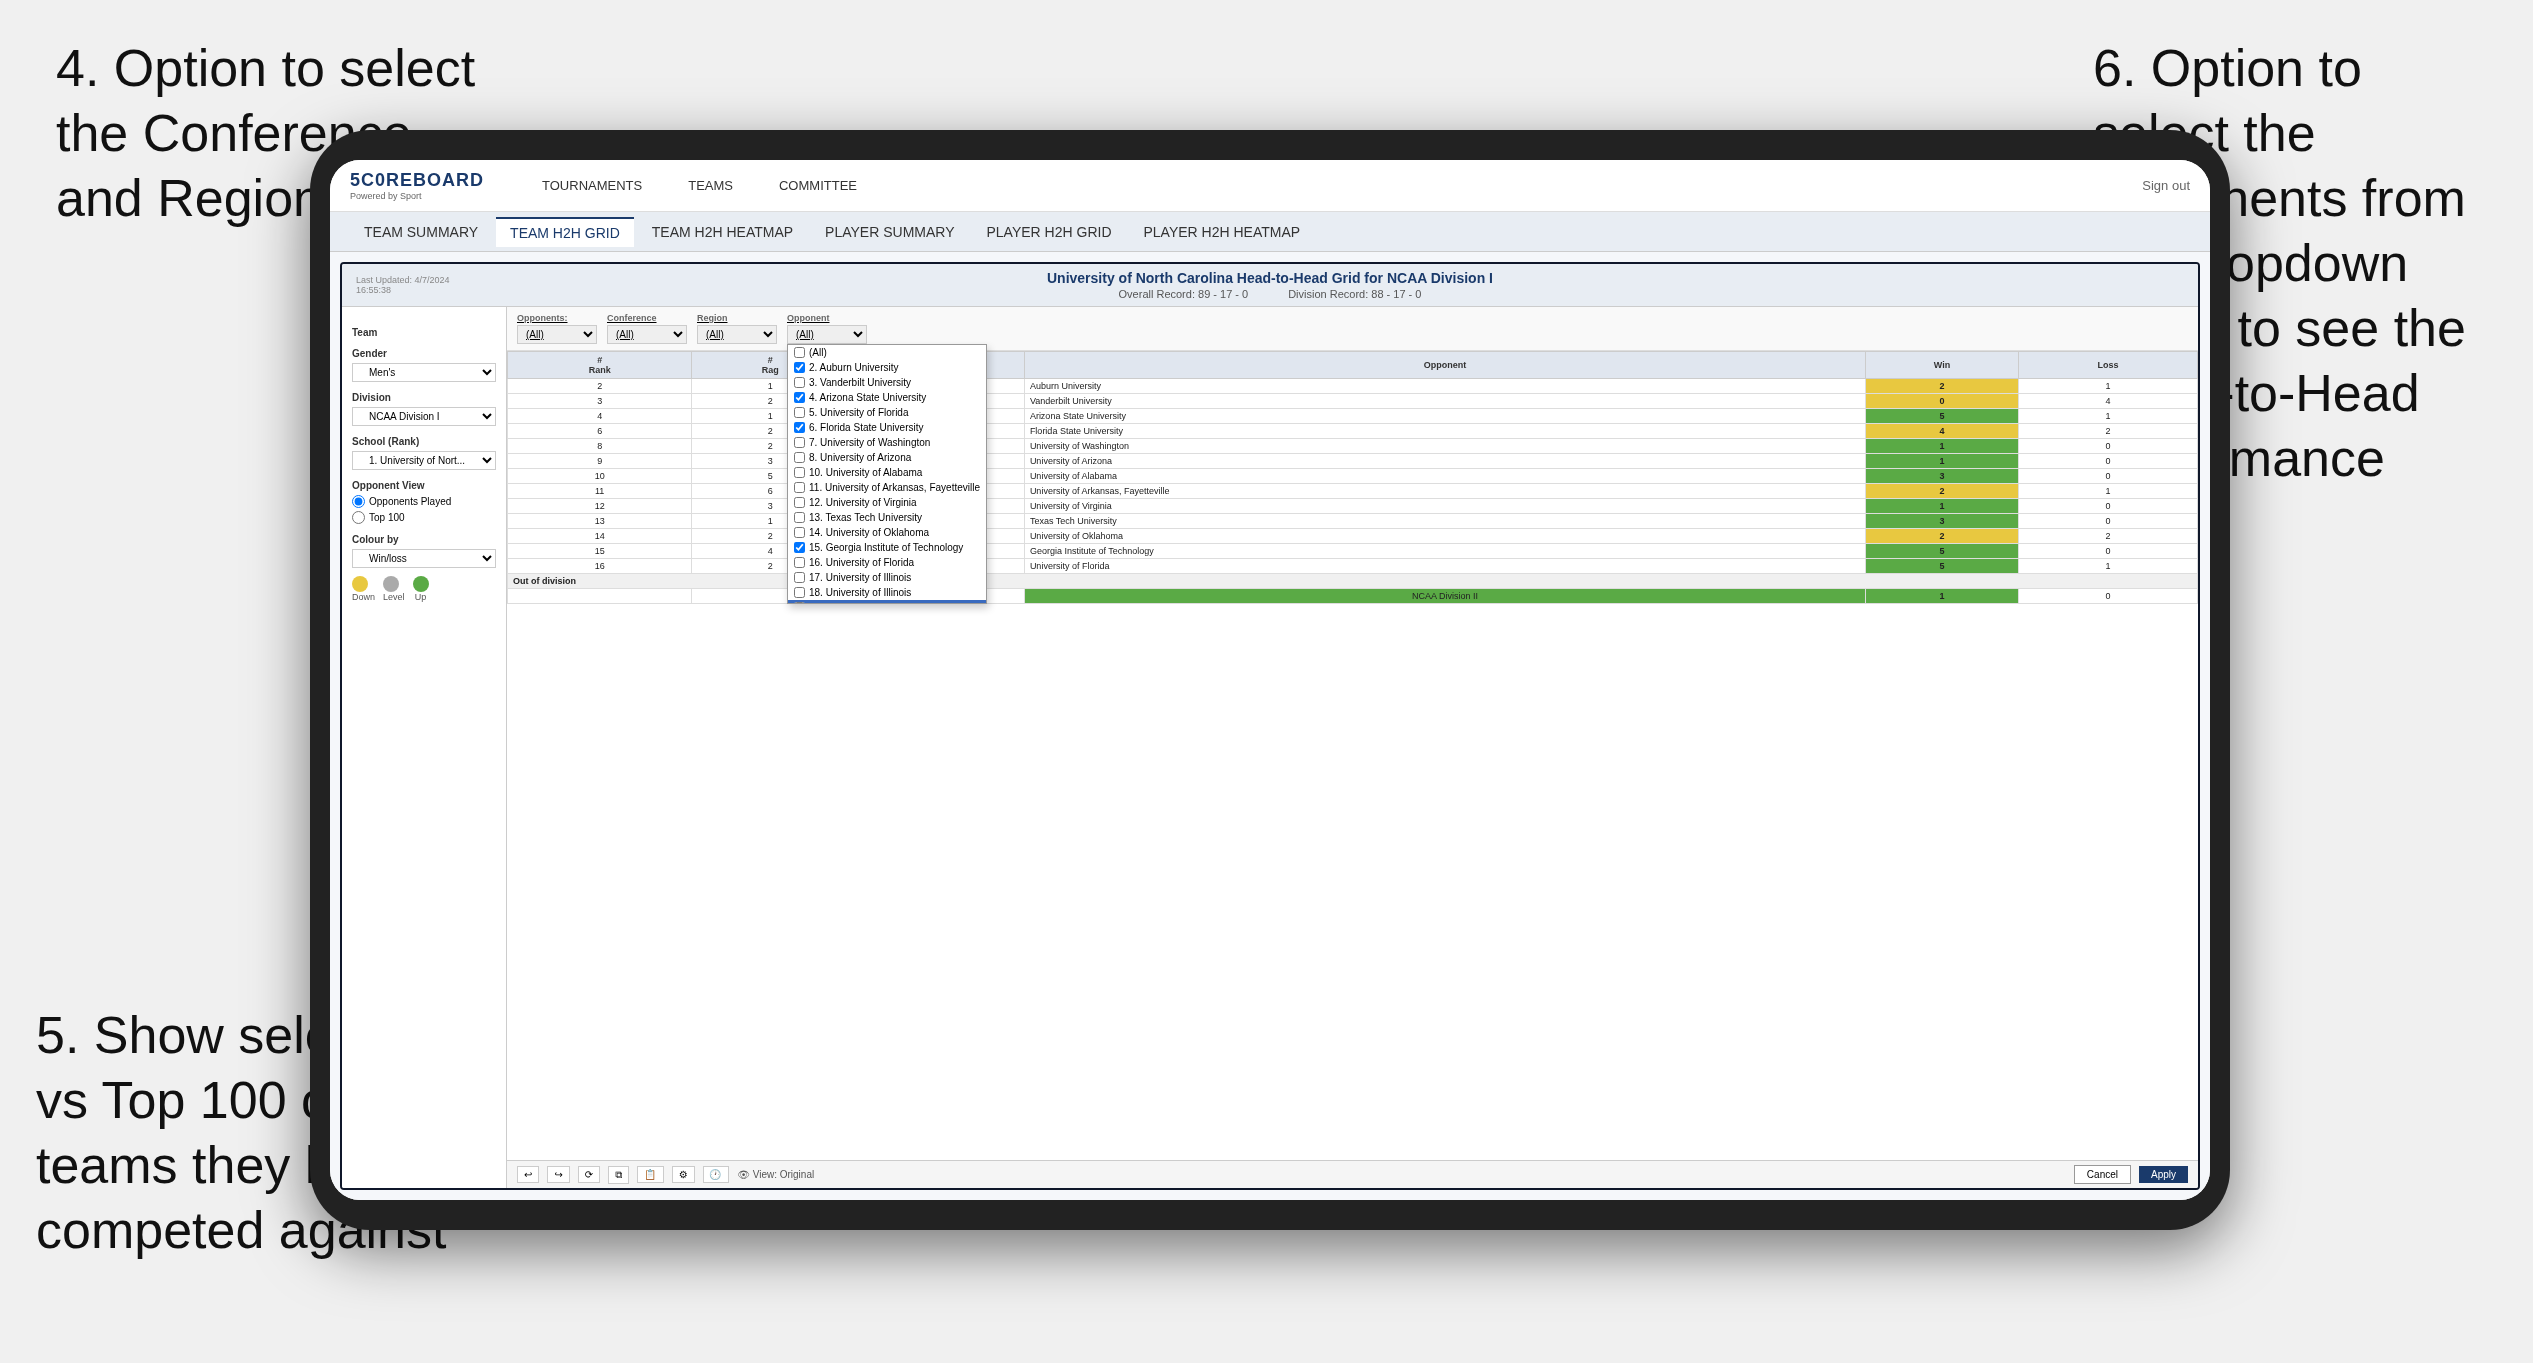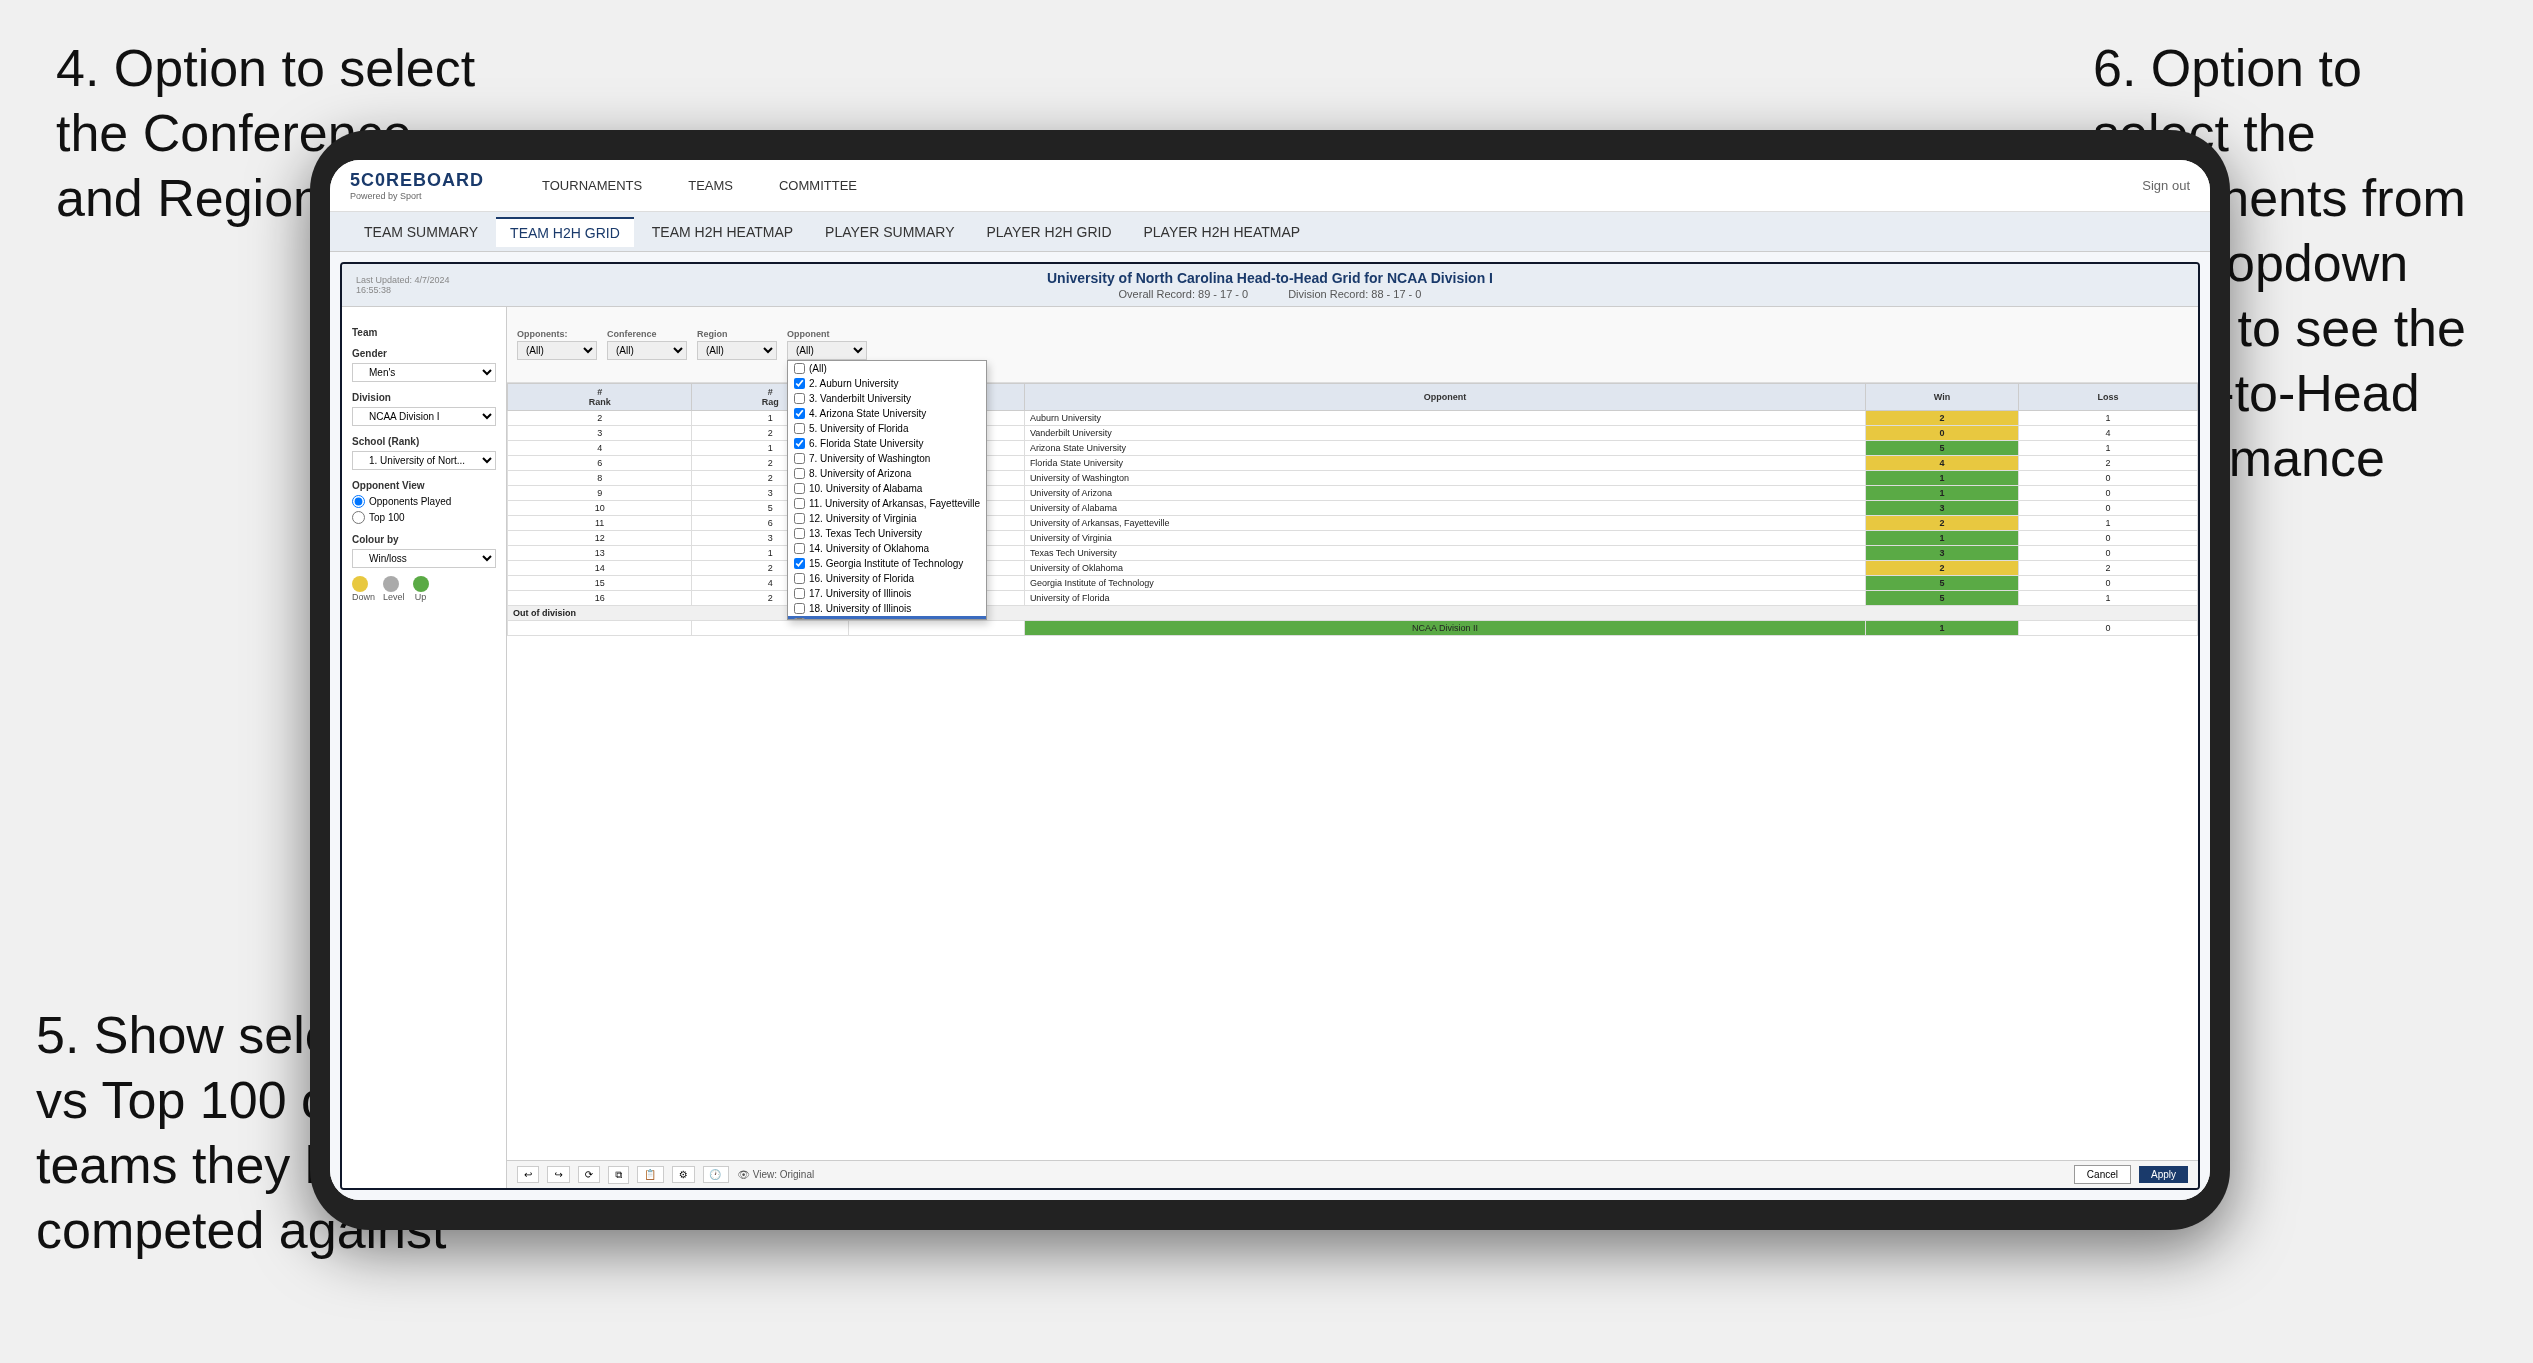--- a/index.html
+++ b/index.html
@@ -265,25 +265,26 @@
       flex: 1;
       overflow: hidden;
       display: flex;
       flex-direction: column;
     }
 
     
     .filter-row {
       display: flex;
       gap: 10px;
-      padding: 22px 10px;
+      padding: 6px 10px;
       border-bottom: 1px solid #ddd;
       align-items: flex-start;
       flex-shrink: 0;
       background: #f9f9f9;
+      text-decoration: underline;
     }
 
     .filter-group {
       display: flex;
       flex-direction: column;
       gap: 2px;
     }
 
     .filter-label {
       font-size: 9px;

